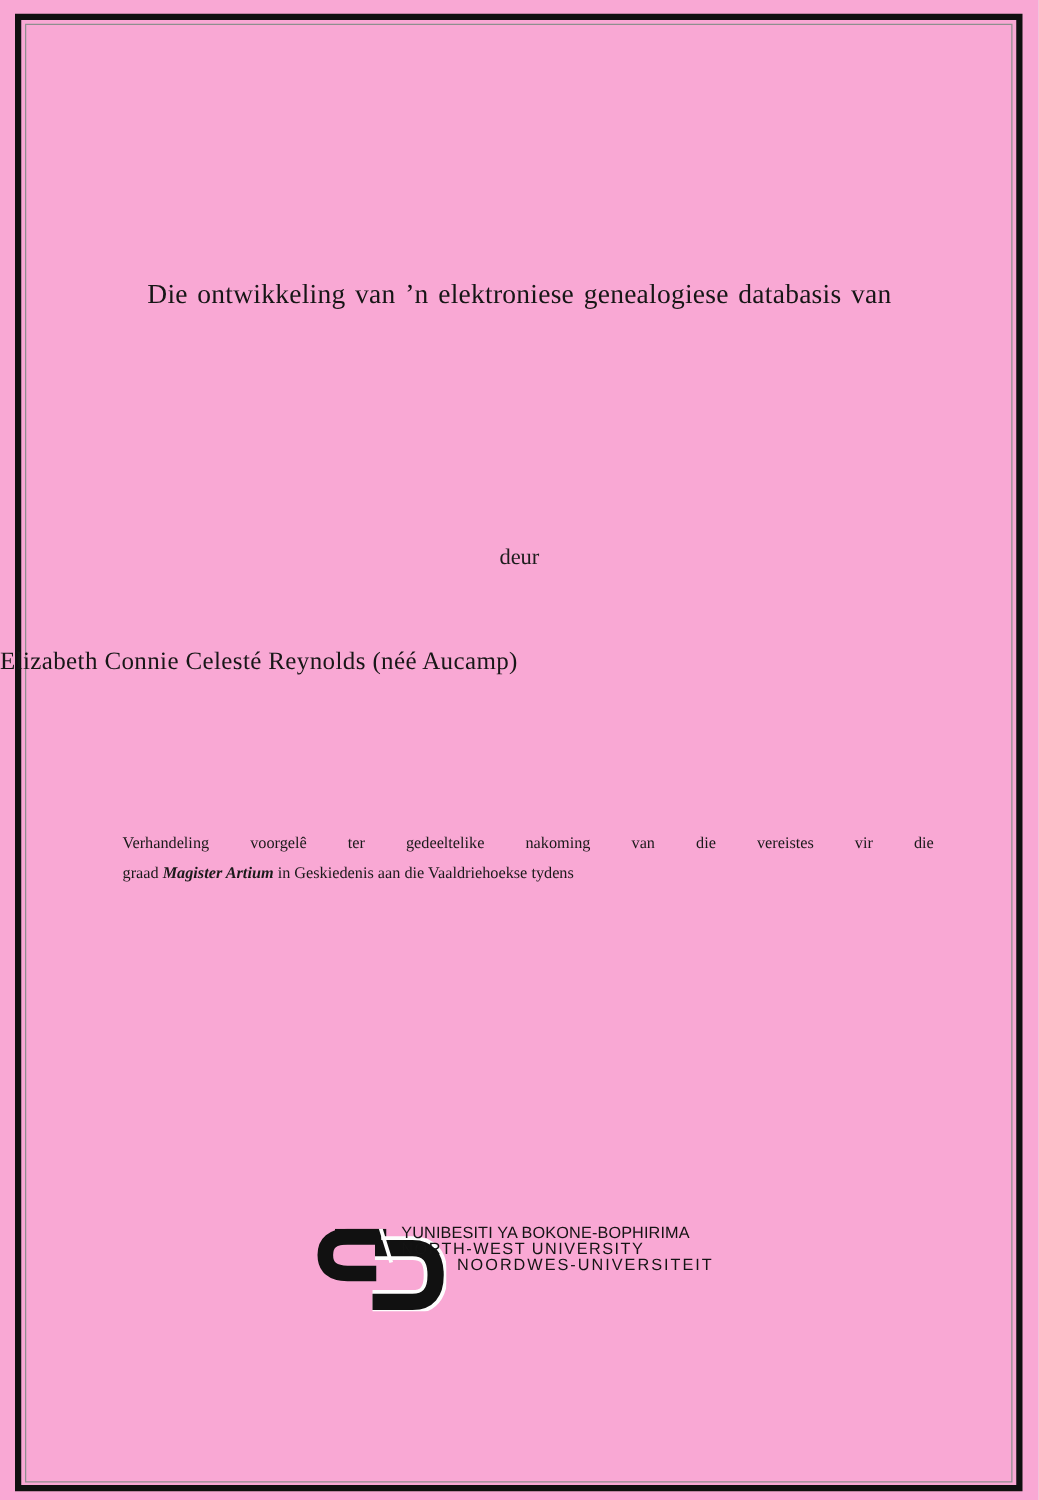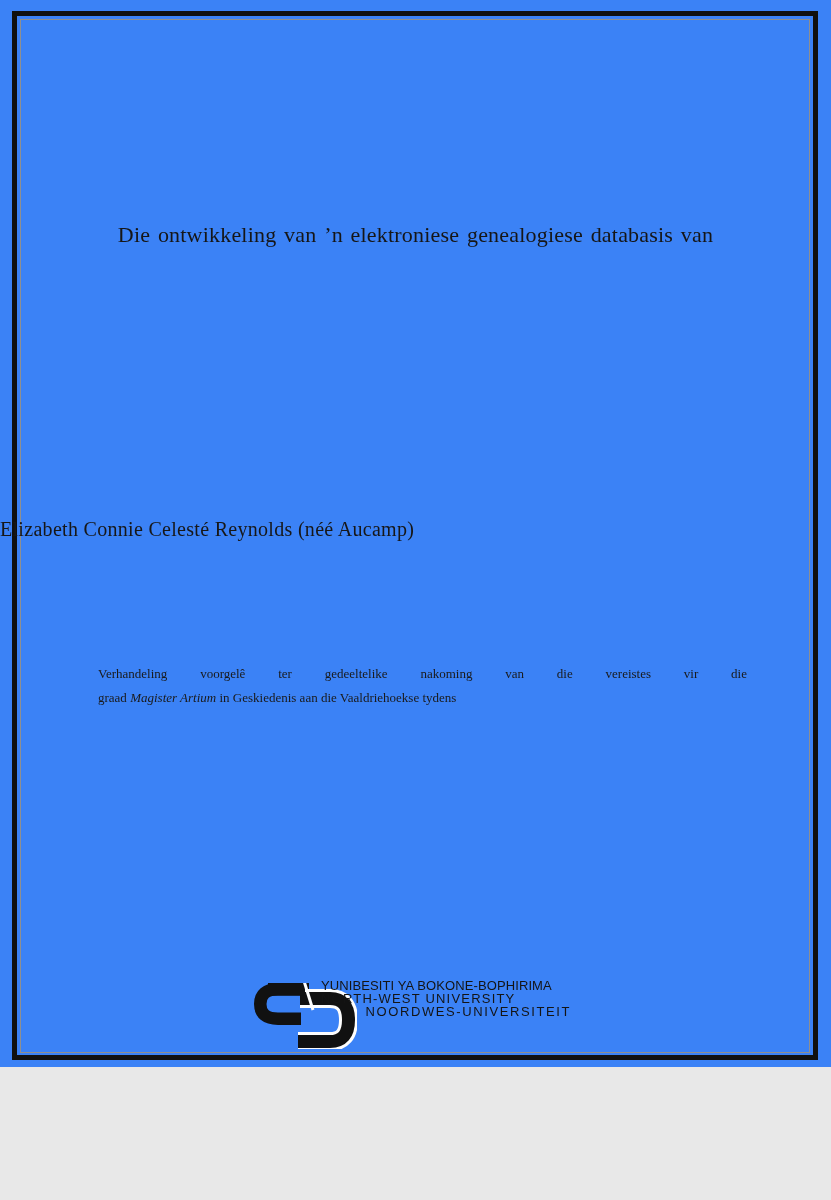--- a/index.html
+++ b/index.html
@@ -1,18 +1,18 @@
 <!DOCTYPE html>
 <html><head>
 <meta charset="utf-8">
 <style>
   html,body{margin:0;padding:0;background:#e8e8e8;}
   .page{
-    position:relative;width:831px;height:1067px;margin:0 auto;
-    background:#3b82f6;overflow:hidden;
+    position:relative;width:831px;height:1200px;margin:0 auto;
+    background:#f9a8d4;overflow:hidden;
     font-family:"Liberation Serif","DejaVu Serif",serif;
     color:#1b1b1b;
   }
   .frame-outer{
     position:absolute;top:11px;left:12px;right:13px;bottom:7px;
     border:5px solid #101010;pointer-events:none;
   }
   .frame-inner{
     position:absolute;top:19px;left:20px;right:21px;bottom:14px;
     border:1px solid #8f8f8f;pointer-events:none;
@@ -28,21 +28,21 @@
   }
   .author{
     position:absolute;left:0;right:0;top:518px;
     text-align:left;font-size:20px;letter-spacing:0.3px;color:#171717;
   }
   .submission{
     position:absolute;left:98px;width:649px;top:662px;
     font-size:13px;line-height:23.5px;color:#1a1a1a;
   }
   .submission .justified{text-align:justify;text-align-last:justify;}
-  .submission em{font-style:italic;}
+  .submission em{font-style:italic;font-weight:bold;}
   .supervisor-block{
     position:absolute;left:102px;top:885px;
     font-size:19px;line-height:24.5px;color:#161616;
   }
   .logo{position:absolute;left:0;top:0;width:831px;height:1200px;pointer-events:none;padding-left:32px;}
   .logo-mark{position:absolute;left:252px;top:983px;}
   .logo-text{
     position:absolute;left:321px;top:980px;width:250px;
     font-family:"Liberation Sans","DejaVu Sans",sans-serif;
     font-size:13px;line-height:12.8px;color:#141414;white-space:nowrap;
@@ -56,20 +56,21 @@
 
 <div class="page">
 
   <div class="frame-outer"></div>
   <div class="frame-inner"></div>
 
   <div class="title-block">
     <div>Die ontwikkeling van ’n elektroniese genealogiese databasis van</div>
   </div>
 
+  <div class="byline">deur</div>
 
   <div class="author">Elizabeth Connie Celesté Reynolds (néé Aucamp)</div>
 
   <div class="submission">
     <div class="justified">Verhandeling voorgelê ter gedeeltelike nakoming van die vereistes vir die</div>
     <div><span>graad </span><em>Magister Artium</em><span> in Geskiedenis aan die Vaaldriehoekse tydens</span></div>
   </div>
 
 
   <div class="logo">

